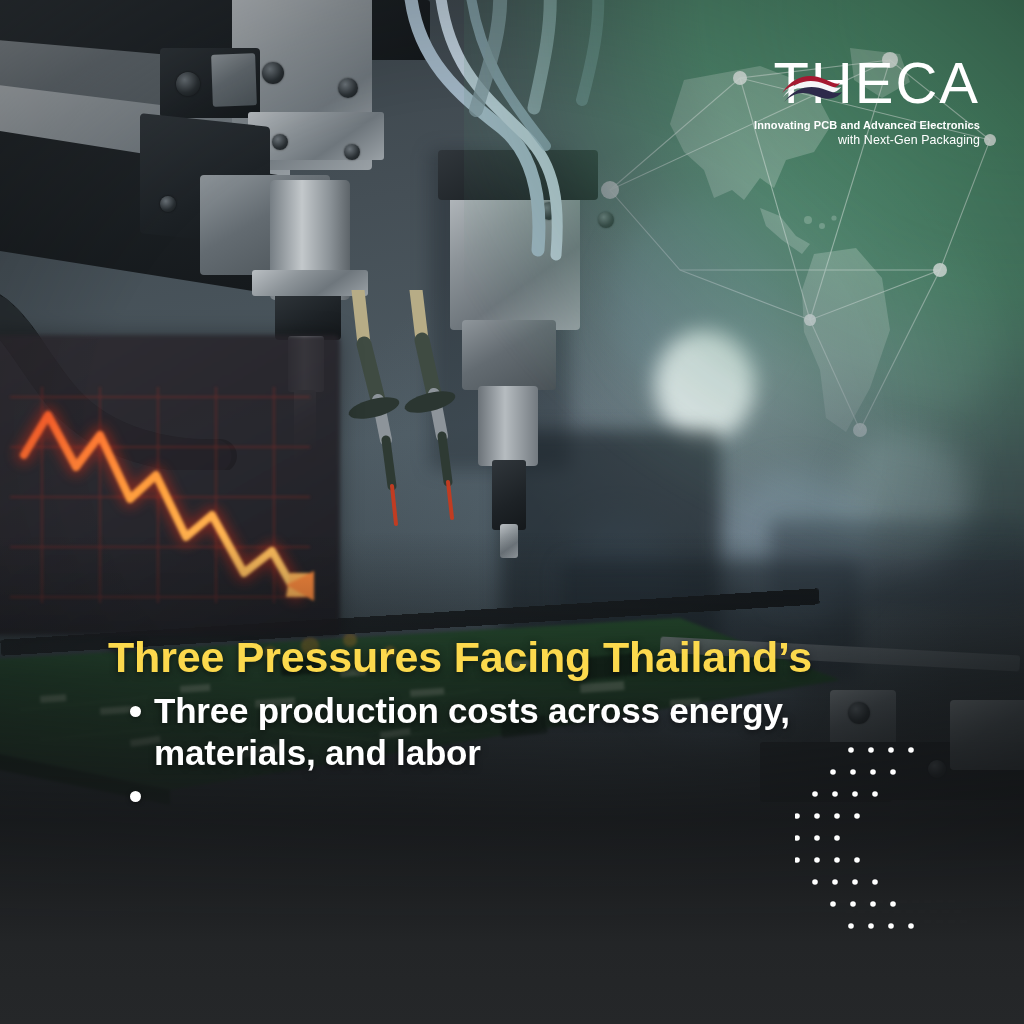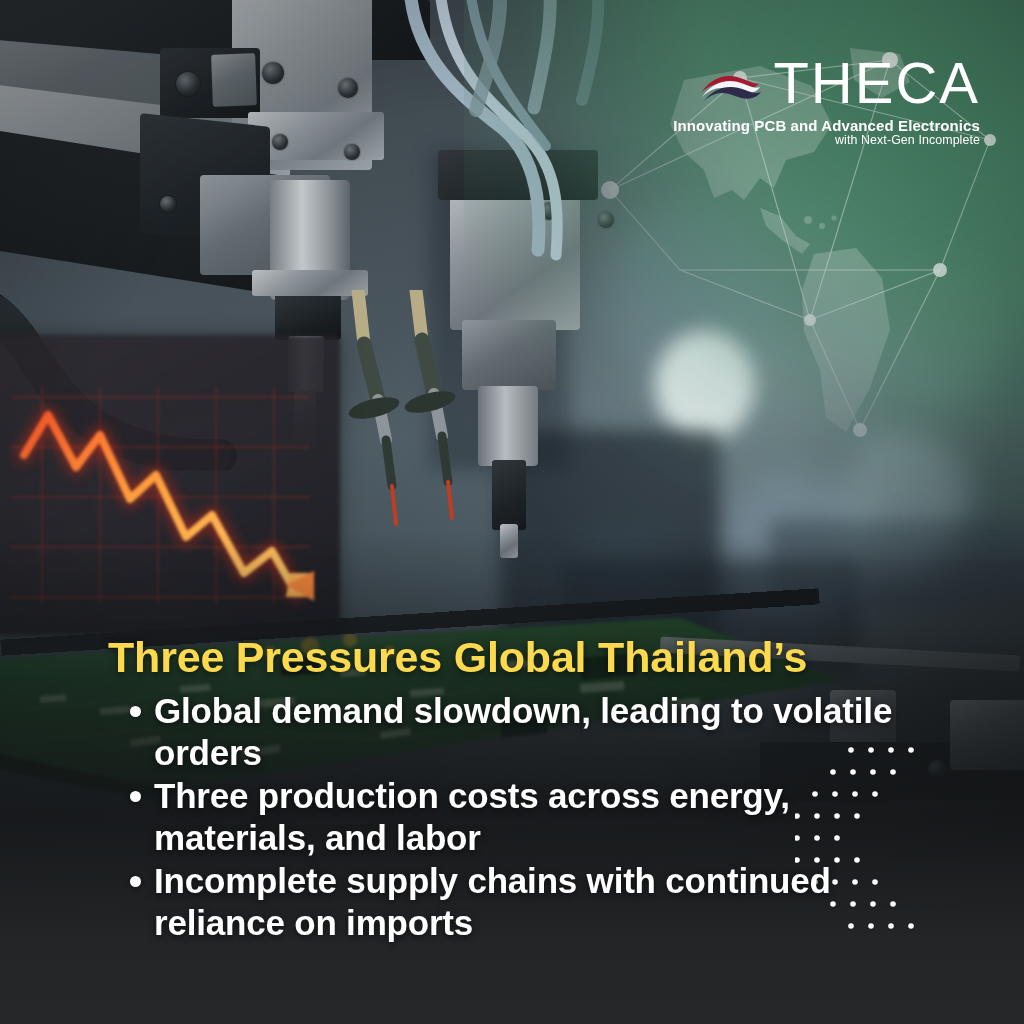--- a/index.html
+++ b/index.html
@@ -92,21 +92,21 @@
 
   
   .logo{ position:absolute; right:44px; top:55px; text-align:right; }
   .logo-word{
     position:relative;
     font-size:58px; line-height:56px; font-weight:400; letter-spacing:2px;
     color:#ffffff; font-family:"Liberation Sans", sans-serif;
   }
   .flag-swoosh{ position:absolute; left:26px; top:16px; width:62px; height:34px; }
   .tagline1{
-    margin-top:7px; font-size:15px; font-weight:700; letter-spacing:.1px;
+    margin-top:7px; font-size:11px; font-weight:700; letter-spacing:.1px;
     color:#ffffff; line-height:15px;
   }
   .tagline2{
     font-size:12.4px; font-weight:400; letter-spacing:.1px;
     color:#ffffff; line-height:15px;
   }
 
   
   .content{ position:absolute; left:108px; top:632px; width:820px; }
   .headline{
@@ -420,36 +420,31 @@
   </div>
 
   <div class="logo">
     <div class="logo-word">THECA</div>
     <svg class="flag-swoosh" viewBox="0 0 62 34">
       <path d="M2,22 C14,4 30,2 44,8 C52,11 56,14 60,12 C54,20 44,20 34,16 C22,11 12,12 2,22 Z" fill="#A51931"></path>
       <path d="M3,26 C15,9 31,7 45,13 C53,16 57,18 61,16 C55,24 45,24 35,20 C23,15 13,16 3,26 Z" fill="#F4F5F8"></path>
       <path d="M4,31 C16,15 32,13 46,19 C54,22 58,23 62,21 C56,29 46,29 36,25 C24,20 14,21 4,31 Z" fill="#2D2A4A"></path>
     </svg>
     <div class="tagline1">Innovating PCB and Advanced Electronics</div>
-    <div class="tagline2">with Next-Gen Incomplete</div>
+    <div class="tagline2">with Next-Gen Packaging</div>
   </div>
 
   <div class="content">
     <div class="headline">
-      <div>Three Pressures Global Thailand’s</div>
+      <div>Three Pressures Facing Thailand’s</div>
     </div>
     <ul class="bullets">
-      <li>
-        <span class="dot"></span>
-        <span>Global demand slowdown, leading to volatile orders</span>
-      </li>
       <li>
         <span class="dot"></span>
         <span>Three production costs across energy, materials, and labor</span>
       </li>
       <li>
         <span class="dot"></span>
-        <span>Incomplete supply chains with continued reliance on imports</span>
       </li>
     </ul>
   </div>
 
 </div>
 
 </body></html>

